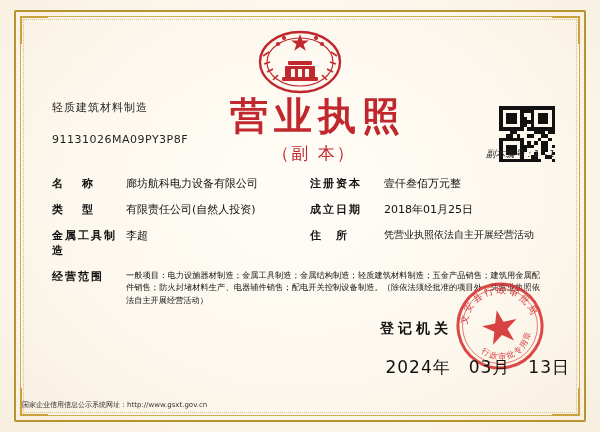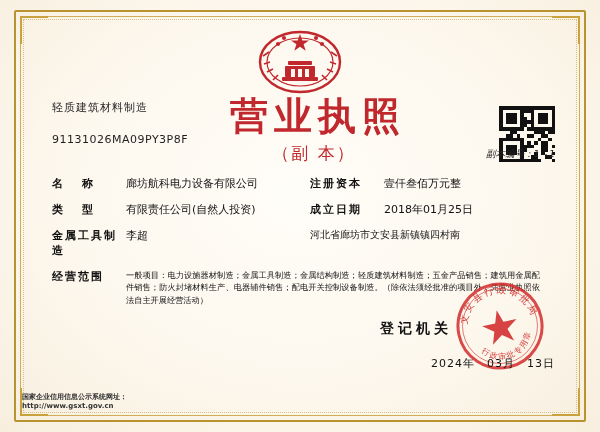--- a/index.html
+++ b/index.html
@@ -78,30 +78,30 @@
   }
   .lab.wide{letter-spacing:2px;}
   .val{flex:1;color:#111;}
   .val.small{font-size:10px;}
   .scope-text{
     font-size:8.2px;line-height:1.5;color:#111;width:414px;text-align:justify;
   }
 
   
   .registrar{position:absolute;left:380px;top:320px;font-size:14px;letter-spacing:4px;font-weight:bold;color:#111;}
-  .issue-date{position:absolute;right:45px;top:356px;font-size:11px;color:#111;letter-spacing:1px;text-align:right;}
+  .issue-date{position:absolute;right:30px;top:356px;font-size:17px;color:#111;letter-spacing:1px;text-align:right;}
 
   
   .seal{position:absolute;left:452px;top:278px;width:96px;height:96px;}
   .seal svg{display:block;}
 
   
   .footer{position:absolute;left:22px;right:22px;bottom:22px;display:flex;justify-content:space-between;font-size:7px;color:#333;}
   .footer .mid{text-align:center;line-height:1.45;}
-  .footer .lft{max-width:190px;font-weight:bold;}
+  .footer .lft{max-width:190px;}
   .footer .rgt{max-width:170px;text-align:right;}
   .footer a{color:#333;text-decoration:none;}
 </style>
 </head>
 <body>
 
 <div id="page">
 
   <div class="border-outer"></div>
   <div class="border-inner"></div>
@@ -440,21 +440,22 @@
         <div class="val">2018年01月25日</div>
       </div>
     </div>
 
     <div class="row">
       <div class="col-l">
         <div class="lab wide">金属工具制造</div>
         <div class="val">李超</div>
       </div>
       <div class="col-r">
-        <div class="val small">河北省廊坊市文安县新镇镇四村南</div>
+        <div class="lab wide">住　所</div>
+        <div class="val small">凭营业执照依法自主开展经营活动</div>
       </div>
     </div>
 
     <div class="row">
       <div class="lab wide">经营范围</div>
       <div class="scope-text">一般项目：电力设施器材制造；金属工具制造；金属结构制造；轻质建筑材料制造；五金产品销售；建筑用金属配件销售；防火封堵材料生产、电器辅件销售；配电开关控制设备制造。（除依法须经批准的项目外，凭营业执照依法自主开展经营活动）</div>
     </div>
 
   </div>
 

